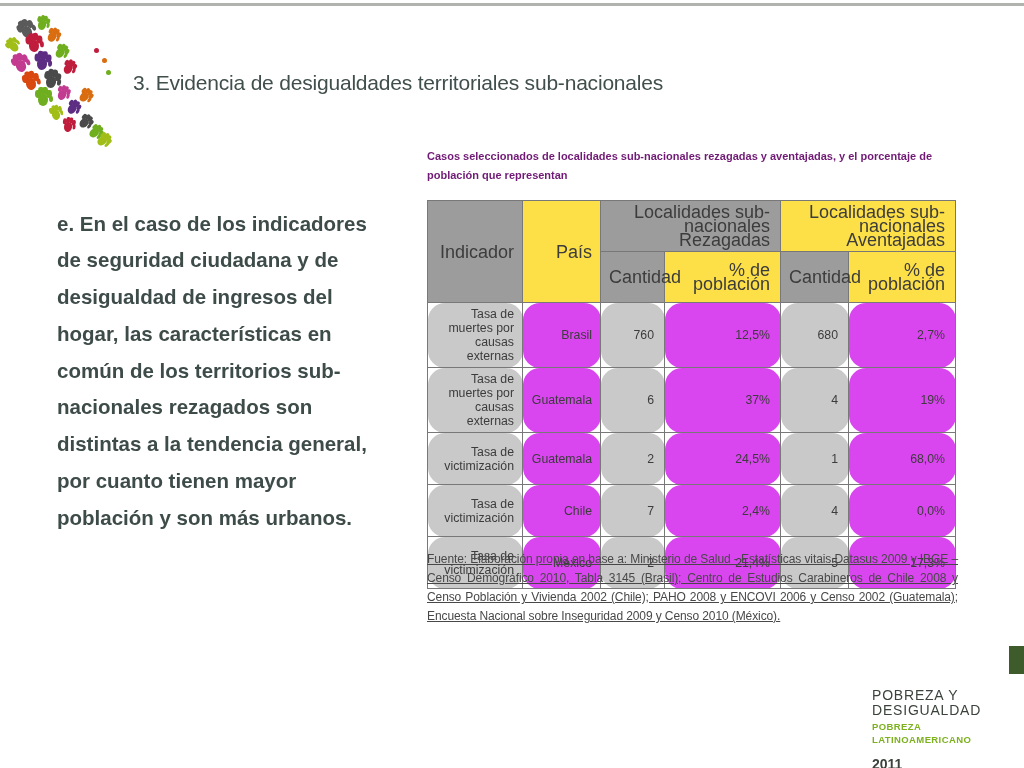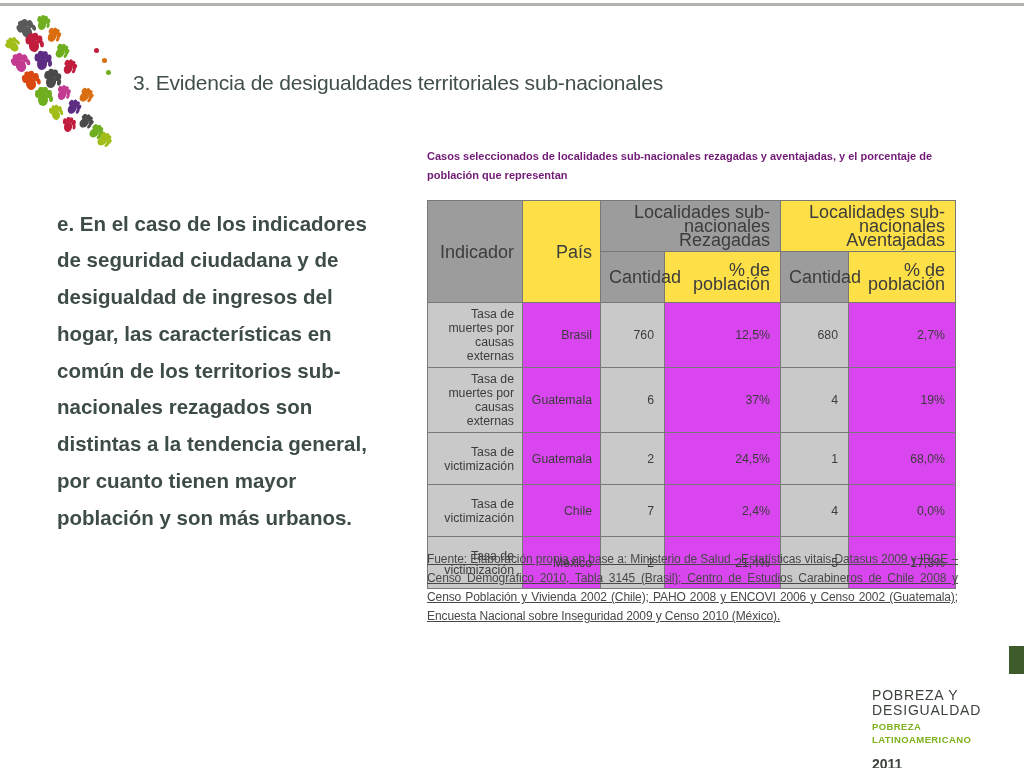--- a/index.html
+++ b/index.html
@@ -43,21 +43,21 @@
   th.hg{background:#9c9c9c;}      
   th.hgr{background:#fde047;}     
   td.cg{background:#c9c9c9;}      
   td.cgr{background:#d946ef;}     
   .al{text-align:right;}
   .ar{text-align:right;padding-right:10px !important;}
   thead tr.row-groups th{height:42px;vertical-align:middle;}
   thead tr.row-subs th{height:42px;vertical-align:middle;}
   tbody tr.tall td{height:56px;}
   tbody tr.short td{height:43px;}
-  tbody td{vertical-align:middle;}
+  tbody td{vertical-align:middle;border-radius:17px;}
 
   .table-source{
     position:absolute;left:427px;top:550px;width:531px;
     font-size:12px;line-height:19px;text-align:justify;color:#484848;letter-spacing:-0.1px;text-decoration:underline;
   }
 
   .footer-brand{position:absolute;left:872px;top:688px;width:150px;}
   .fb-l1,.fb-l2{font-size:14px;font-weight:400;letter-spacing:0.8px;line-height:15px;color:#3b423b;}
   .fb-l3{font-size:9.5px;font-weight:700;letter-spacing:0.4px;line-height:13px;color:#7db11e;margin-top:2px;}
   .fb-l4{font-size:14px;font-weight:700;line-height:16px;color:#3b423b;margin-top:10px;}

